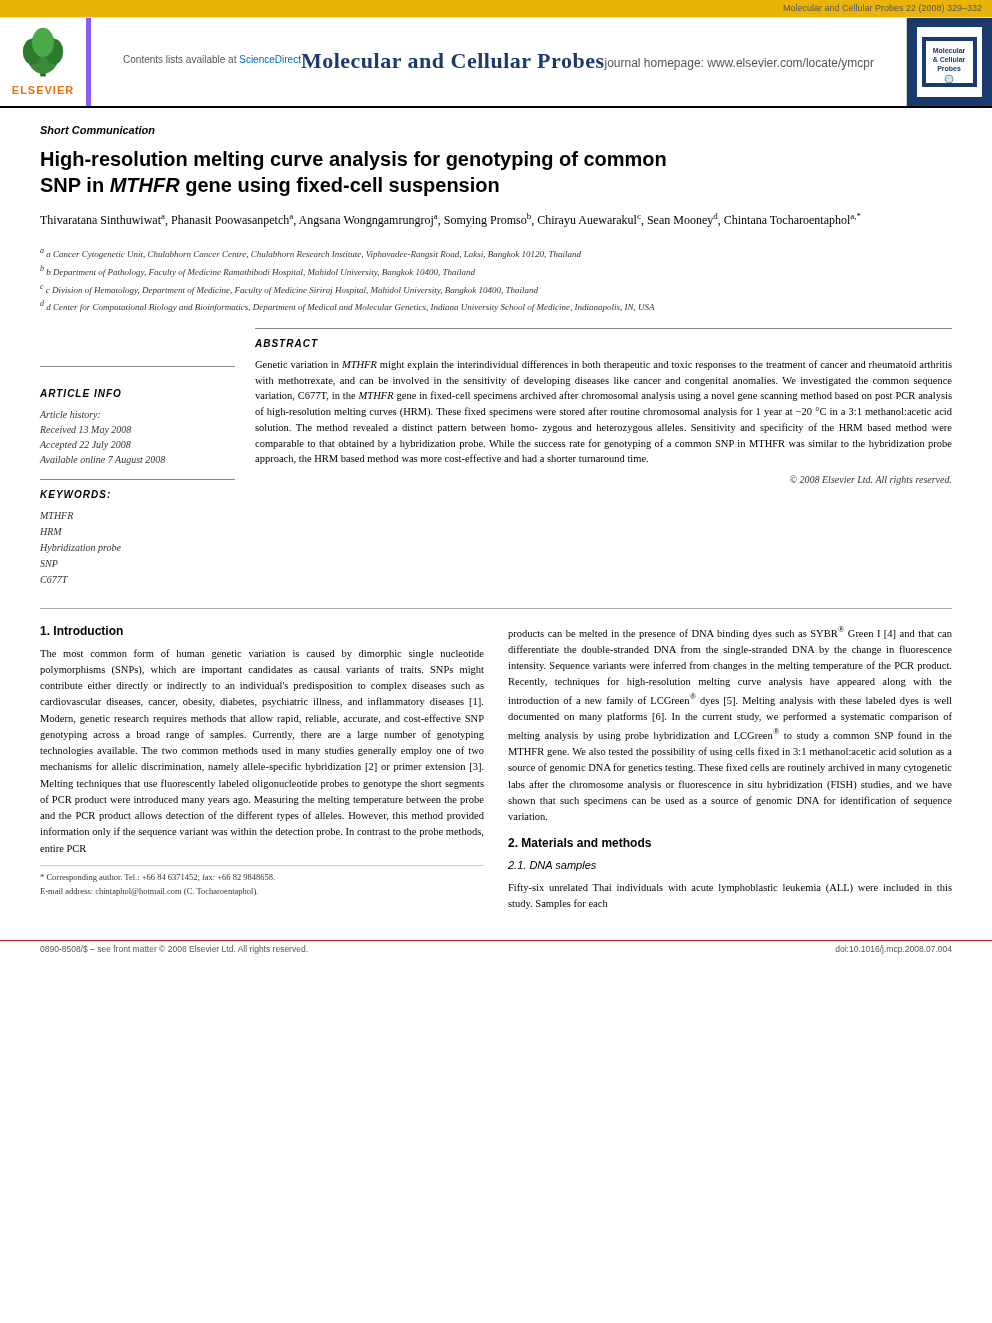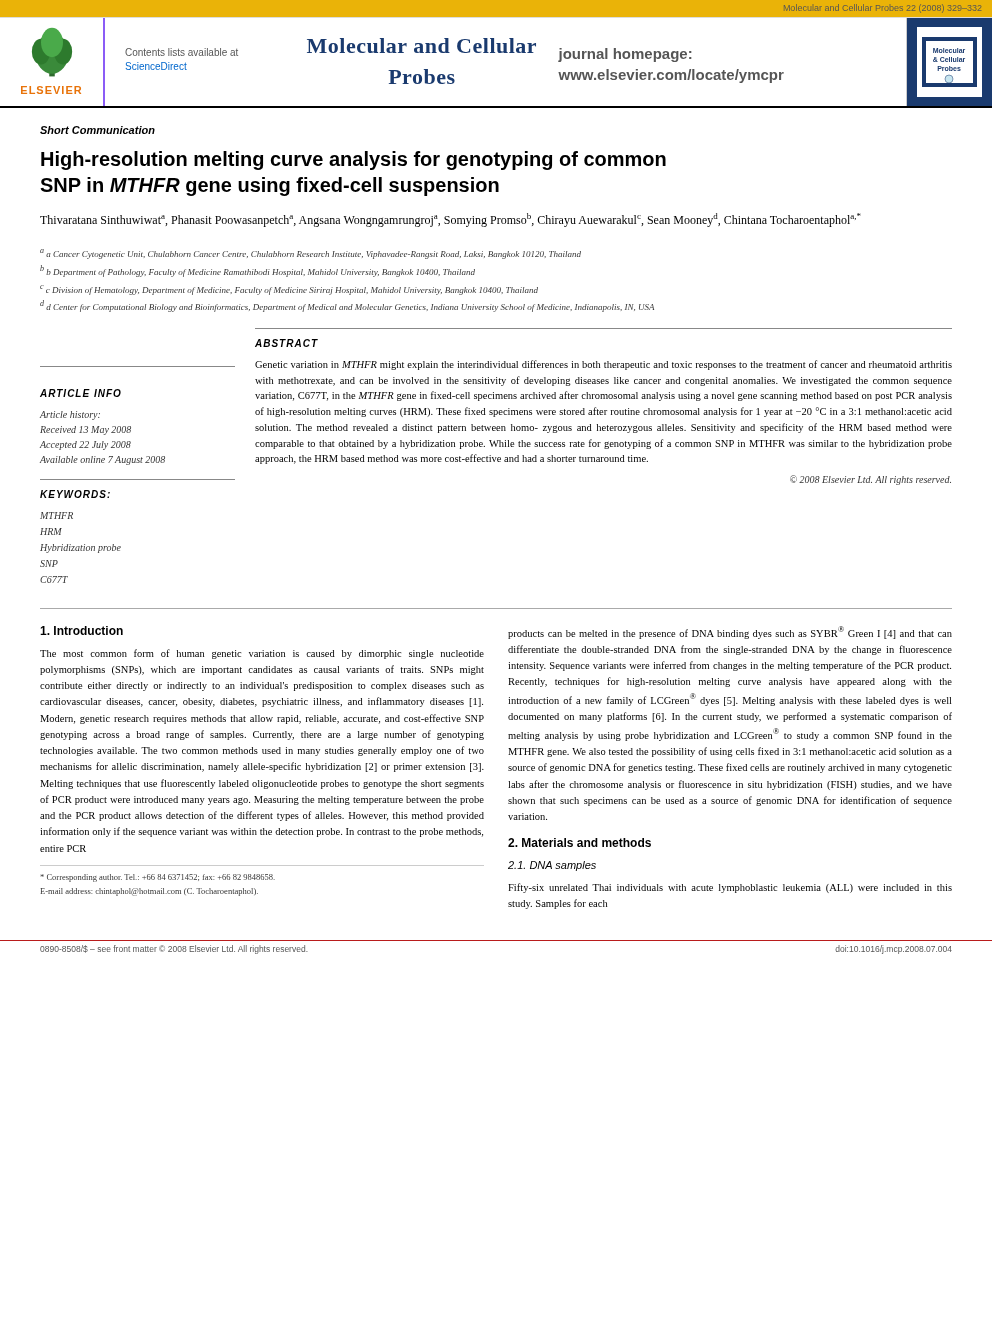--- a/index.html
+++ b/index.html
@@ -19,23 +19,23 @@
       padding: 0;
     }
     
     .journal-header {
       display: flex;
       align-items: stretch;
       border-bottom: 2px solid #000;
       margin-bottom: 0;
     }
     .elsevier-logo {
-      width: 105px;
+      width: 91px;
       background: #fff;
-      border-right: 2px solid #8b5cf6;
+      border-right: 5px solid #8b5cf6;
       display: flex;
       flex-direction: column;
       align-items: center;
       justify-content: center;
       padding: 8px;
     }
     .elsevier-logo .logo-tree {
       width: 60px;
       height: 55px;
     }
@@ -64,25 +64,24 @@
     }
     .journal-title {
       font-size: 22px;
       font-weight: bold;
       color: #1a3a6e;
       font-family: 'Times New Roman', Times, serif;
       letter-spacing: 0.5px;
       text-align: center;
     }
     .journal-homepage {
-      font-size: 15px;
+      font-size: 12px;
       color: #555;
       margin-top: 4px;
       font-family: Arial, sans-serif;
-      font-weight: bold;
     }
     .journal-logo-right {
       width: 85px;
       background: #1a3a6e;
       display: flex;
       flex-direction: column;
       align-items: center;
       justify-content: center;
       padding: 6px;
     }

